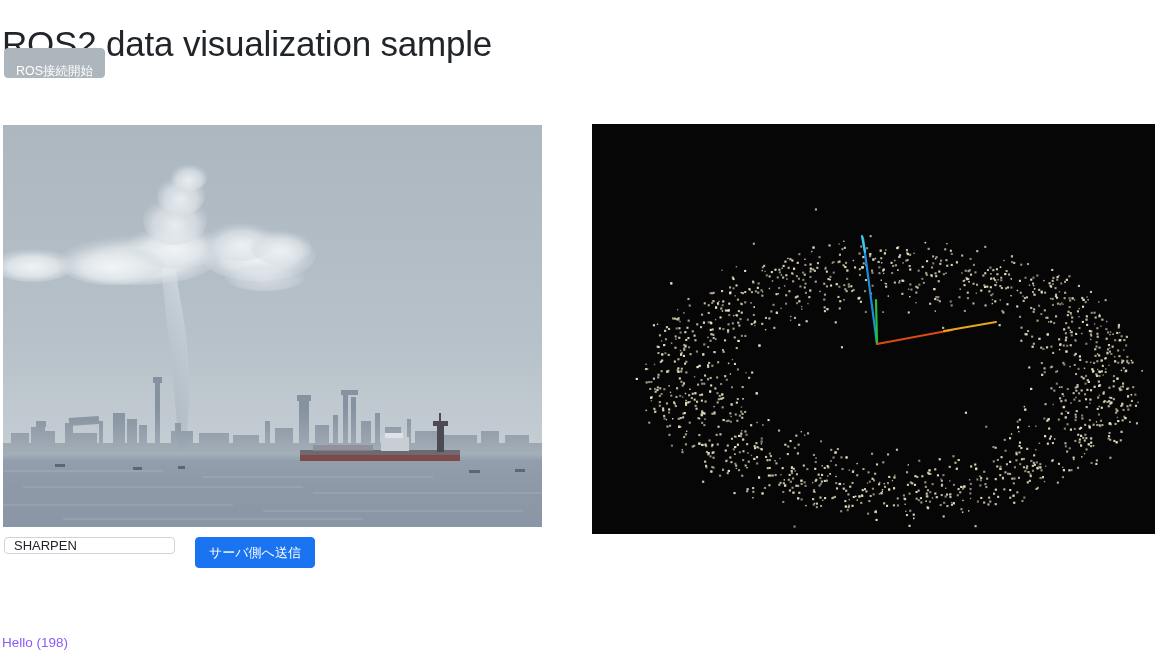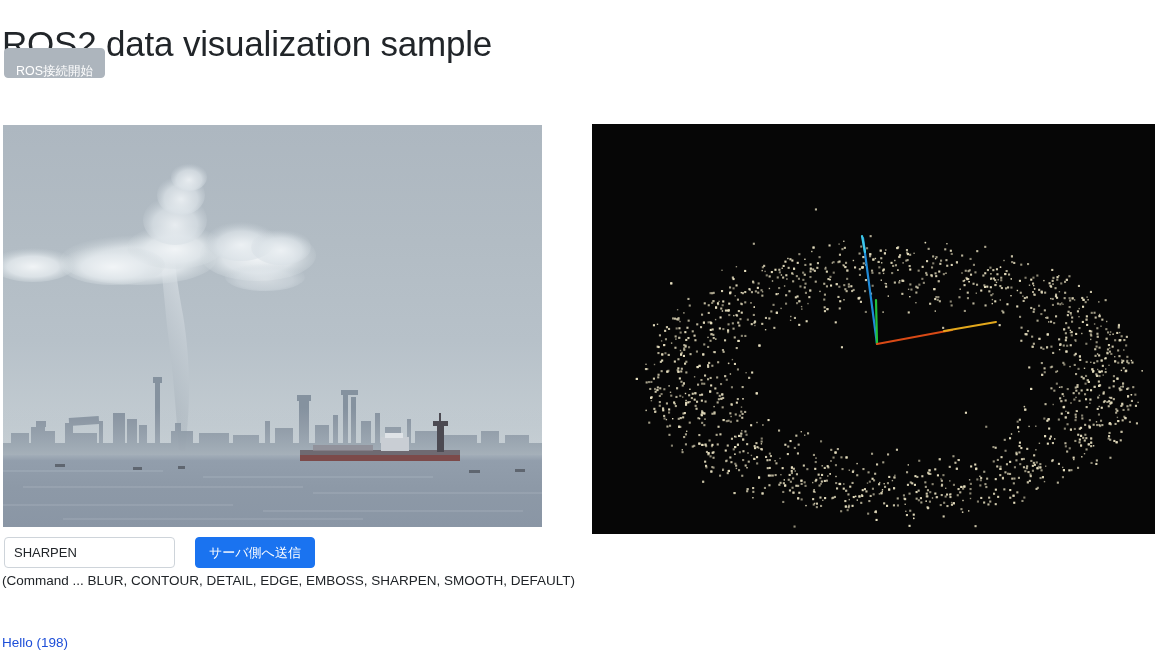--- a/index.html
+++ b/index.html
@@ -74,21 +74,21 @@
     width: 563px; height: 410px;
     background: #060606;
     overflow: hidden;
   }
   .cloud-svg { display: block; width: 563px; height: 410px; }
 
   
   .command-input {
     position: absolute;
     left: 4px; top: 537px;
-    width: 171px; height: 31px;
+    width: 171px; height: 17px;
     padding: 4px 9px;
     font-family: "Liberation Sans", "DejaVu Sans", sans-serif;
     font-size: 13px;
     color: #212529;
     background: #ffffff;
     border: 1px solid #ced4da;
     border-radius: 4px;
     outline: none;
   }
 
@@ -127,21 +127,21 @@
     line-height: 36px;
     color: #212529;
     white-space: nowrap;
   }
 
   .log-line {
     position: absolute;
     left: 2px; top: 634px;
     font-size: 13.5px;
     line-height: 18px;
-    color: #1d4ed8;
+    color: #8b5cf6;
     white-space: nowrap;
   }
 </style>
 </head>
 <body>
 
 <div class="page">
 
   <h1 class="page-title">ROS2 data visualization sample</h1>
 
@@ -2094,18 +2094,17 @@
       </g>
     </svg>
   </div>
 
   <input class="command-input" type="text" value="SHARPEN" style="">
 
   <div class="send-button">
     <span>サーバ側へ送信</span>
   </div>
 
-  <div class="hint-text">(Command ... BLUR, CONTOUR, DETAIL, EDGE, EMBOSS, SHARPEN, SMOOTH, DEFAULT)</div>
 
 
   <div class="log-line">Hello (198)</div>
 
 </div>
 
 </body></html>

